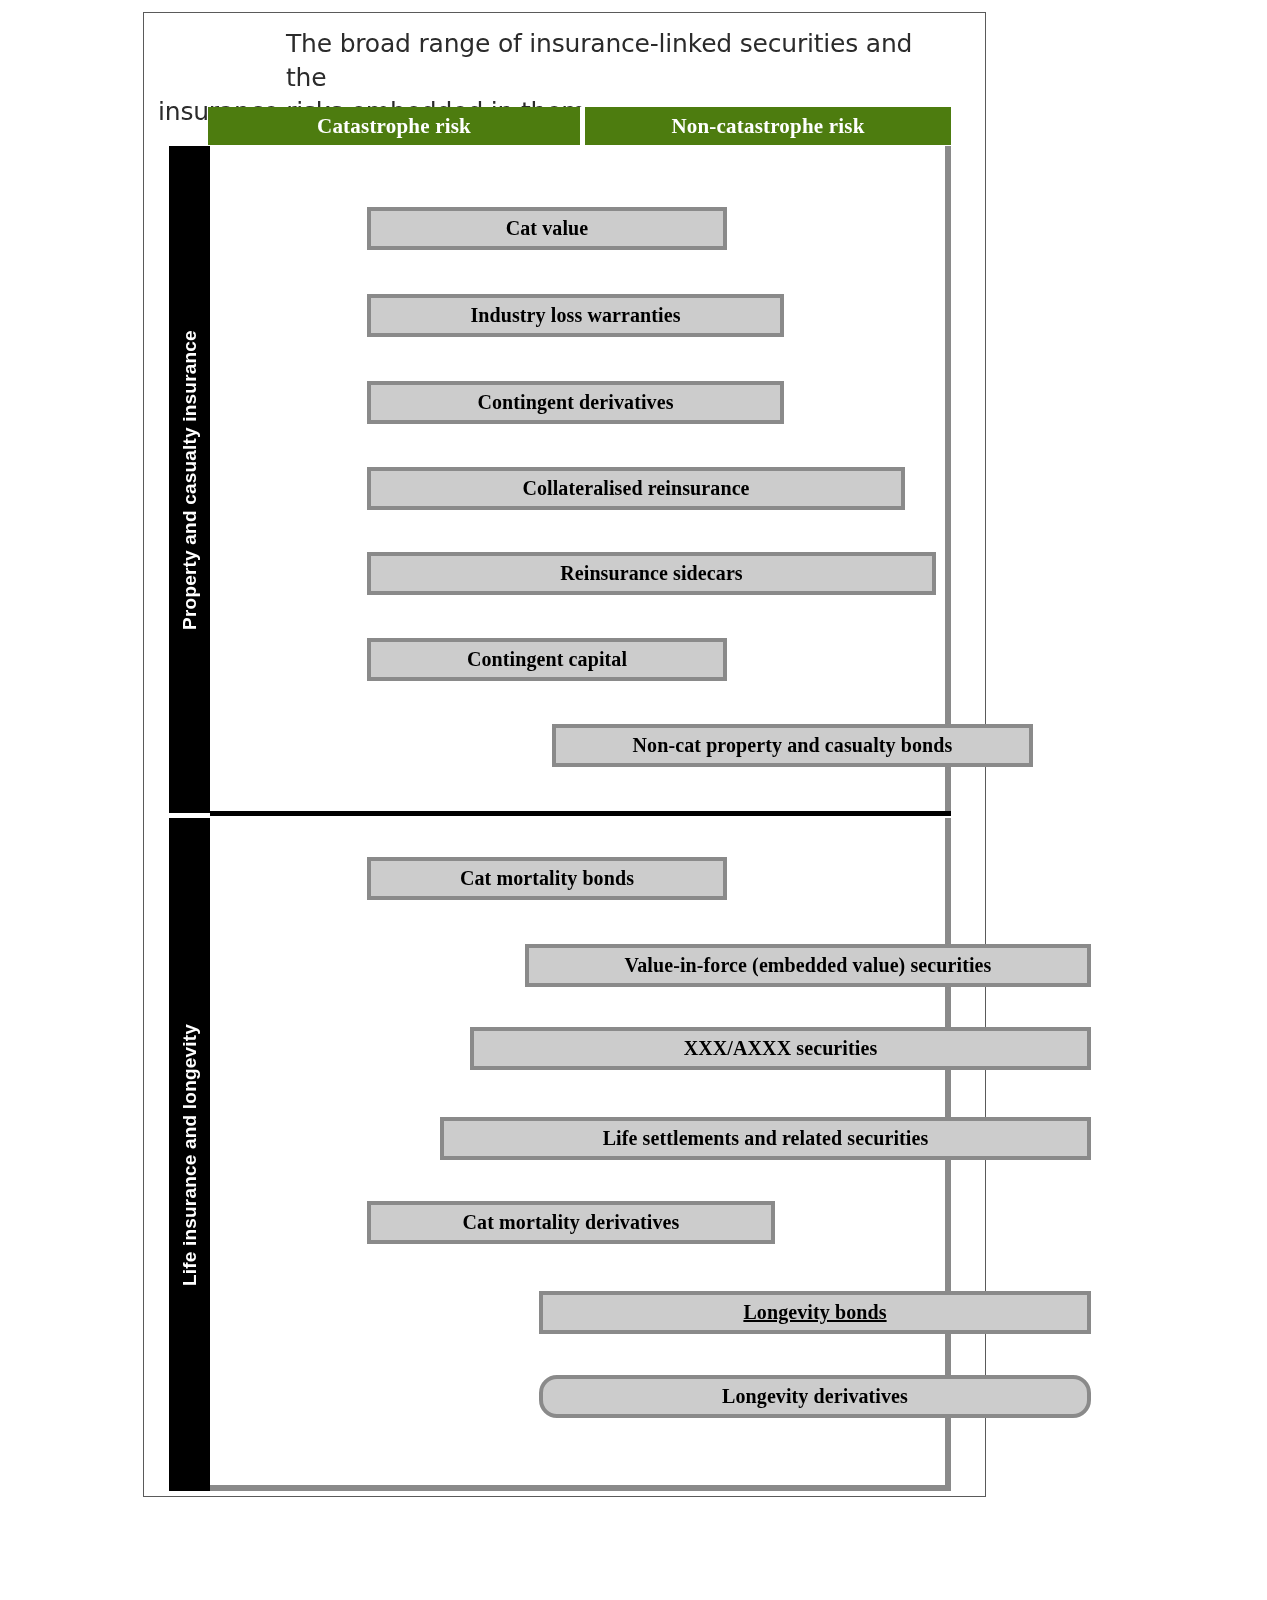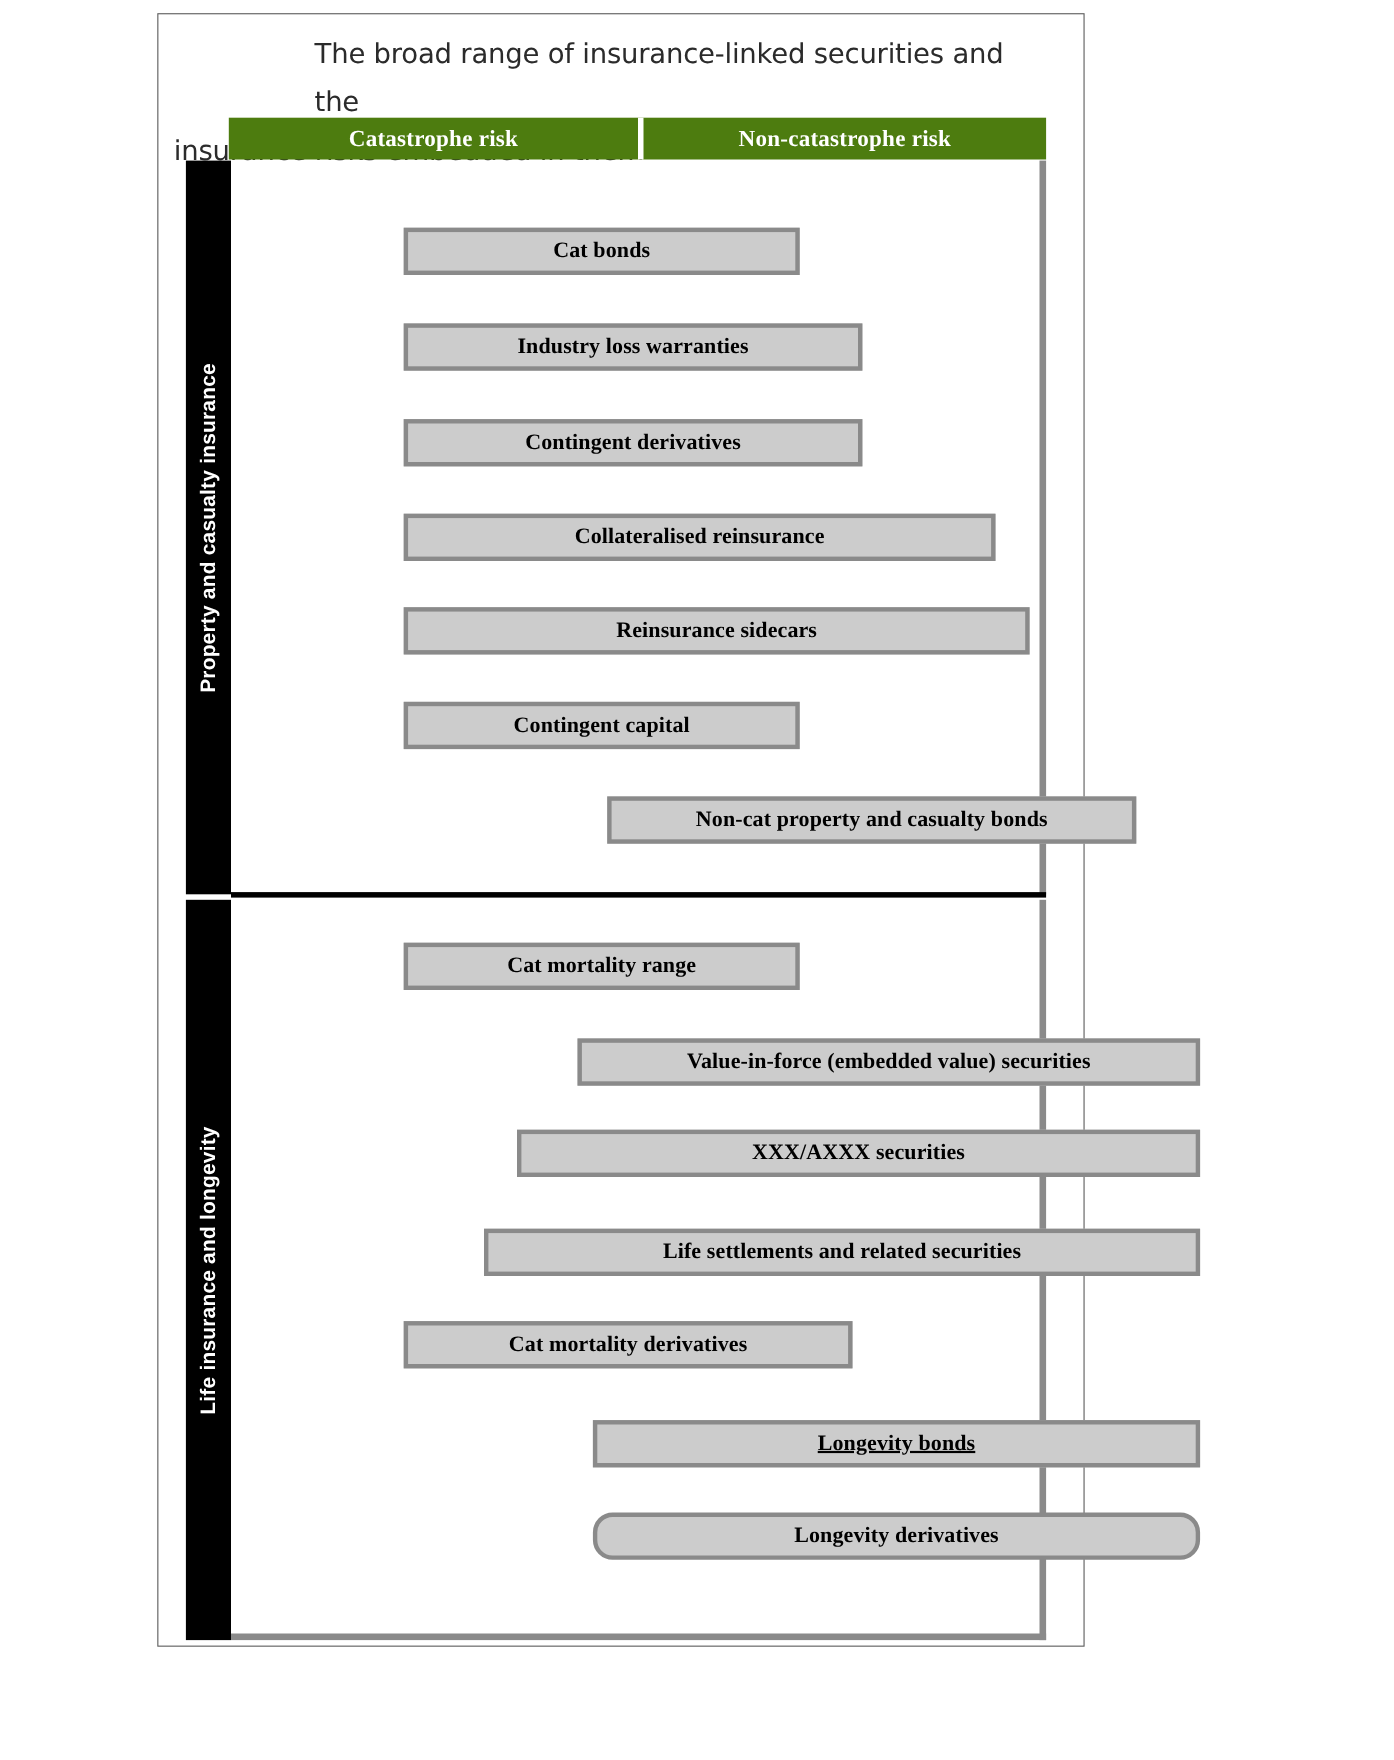--- a/index.html
+++ b/index.html
@@ -27,21 +27,21 @@
   }
 
   
   #title {
     position: absolute;
     left: 14px;
     top: 14px;
     width: 800px;
     font-family: "DejaVu Sans", sans-serif;
     font-size: 25px;
-    line-height: 44px;
+    line-height: 34px;
     color: #2b2b2b;
     font-weight: 400;
     letter-spacing: -0.2px;
   }
   #title .line1 { display: block; padding-left: 128px; }
   #title .line2 { display: block; padding-left: 0px; }
 
   
   #header-band {
     position: absolute;
@@ -154,21 +154,21 @@
   <div id="rail-pc" class="rail">
     <span class="rail-label">Property and casualty insurance</span>
   </div>
 
   <div id="rail-life" class="rail">
     <span class="rail-label">Life insurance and longevity</span>
   </div>
 
   <div id="panel-pc" class="panel">
       <div class="bar" style="left: 157px; width: 360px; top: 61px;">
-        <span class="bar-label">Cat bonds</span>
+        <span class="bar-label">Cat value</span>
       </div>
       <div class="bar" style="left: 157px; width: 417px; top: 148px;">
         <span class="bar-label">Industry loss warranties</span>
       </div>
       <div class="bar" style="left: 157px; width: 417px; top: 235px;">
         <span class="bar-label">Contingent derivatives</span>
       </div>
       <div class="bar" style="left: 157px; width: 538px; top: 321px;">
         <span class="bar-label">Collateralised reinsurance</span>
       </div>
@@ -178,21 +178,21 @@
       <div class="bar" style="left: 157px; width: 360px; top: 492px;">
         <span class="bar-label">Contingent capital</span>
       </div>
       <div class="bar" style="left: 342px; width: 481px; top: 578px;">
         <span class="bar-label">Non-cat property and casualty bonds</span>
       </div>
     </div>
   <div id="mid-divider"></div>
   <div id="panel-life" class="panel">
       <div class="bar" style="left: 157px; width: 360px; top: 39px;">
-        <span class="bar-label">Cat mortality range</span>
+        <span class="bar-label">Cat mortality bonds</span>
       </div>
       <div class="bar" style="left: 315px; width: 566px; top: 126px;">
         <span class="bar-label">Value-in-force (embedded value) securities</span>
       </div>
       <div class="bar" style="left: 260px; width: 621px; top: 209px;">
         <span class="bar-label">XXX/AXXX securities</span>
       </div>
       <div class="bar" style="left: 230px; width: 651px; top: 299px;">
         <span class="bar-label">Life settlements and related securities</span>
       </div>

